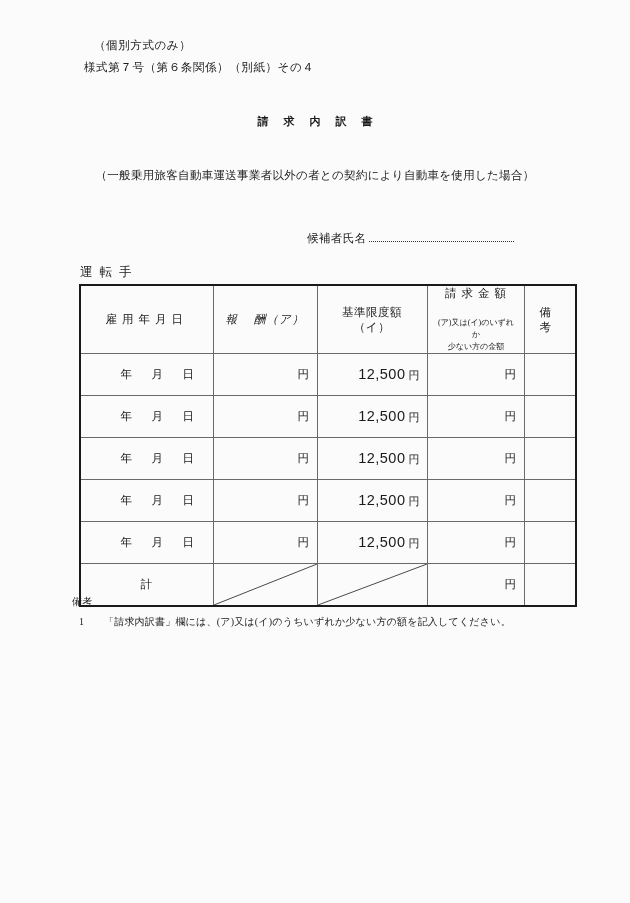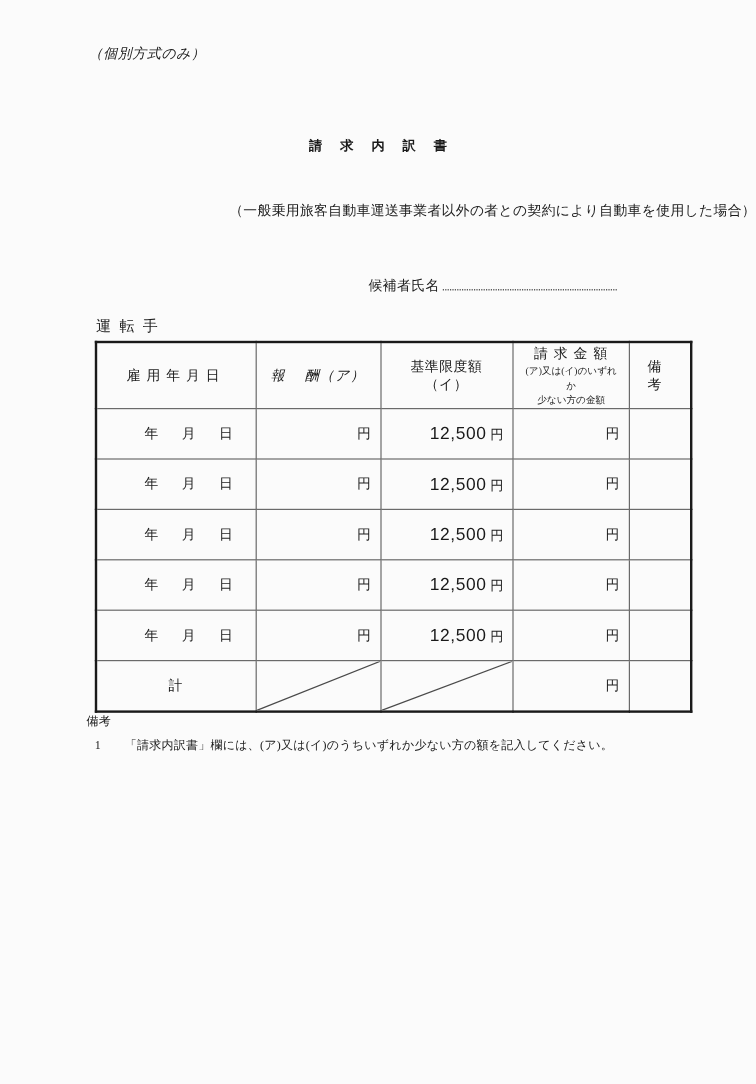--- a/index.html
+++ b/index.html
@@ -16,26 +16,25 @@
     overflow: hidden;
   }
   .page {
     position: absolute;
     inset: 0;
   }
 
   
   .form-meta {
     position: absolute;
-    left: 64px;
+    left: 84px;
     top: 34px;
     font-size: 11.5px;
     line-height: 22px;
     letter-spacing: 0.6px;
-    font-style: italic;
   }
   .form-meta .line-1 { padding-left: 10px; }
 
   
   .doc-title {
     position: absolute;
     left: 0;
     right: 0;
     top: 114px;
     text-align: center;
@@ -44,21 +43,21 @@
     letter-spacing: 15px;
     text-indent: 15px;
   }
 
   
   .doc-subtitle {
     position: absolute;
     left: 0;
     right: 0;
     top: 168px;
-    text-align: right;
+    text-align: center;
     font-size: 11.5px;
     letter-spacing: 0.3px;
   }
 
   
   .name-field {
     position: absolute;
     left: 307px;
     top: 230px;
     display: flex;
@@ -117,21 +116,21 @@
   }
   .h-date   { letter-spacing: 5px; text-indent: 5px; }
   .h-pay    { letter-spacing: 1px; font-style: italic; }
   .h-pay .gap { display: inline-block; width: 16px; }
   .h-limit  { letter-spacing: 0.5px; text-align: right; }
   .h-claim-main {
     font-size: 11.5px;
     letter-spacing: 5px;
     text-indent: 5px;
     display: block;
-    margin-bottom: 2px;
+    margin-bottom: 16px;
   }
   .h-claim-sub {
     display: block;
     font-size: 8px;
     line-height: 12px;
     letter-spacing: 0;
     text-align: center;
     padding-left: 1px;
   }
   .h-note { letter-spacing: 9px; text-indent: 9px; }
@@ -196,20 +195,21 @@
     box-sizing: border-box;
   }
 </style>
 </head>
 <body>
 
 <div class="page">
 
   <div class="form-meta">
     <div class="line-1">（個別方式のみ）</div>
+    <div class="line-2">様式第７号（第６条関係）（別紙）その４</div>
   </div>
 
   <div class="doc-title">請求内訳書</div>
 
   <div class="doc-subtitle">（一般乗用旅客自動車運送事業者以外の者との契約により自動車を使用した場合）</div>
 
   <div class="name-field">
     <span>候補者氏名</span>
     <span class="name-rule"></span>
   </div>

